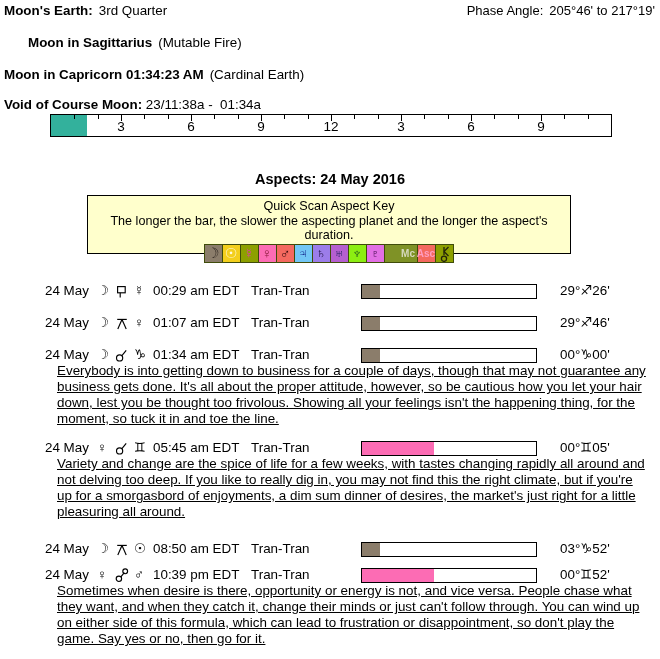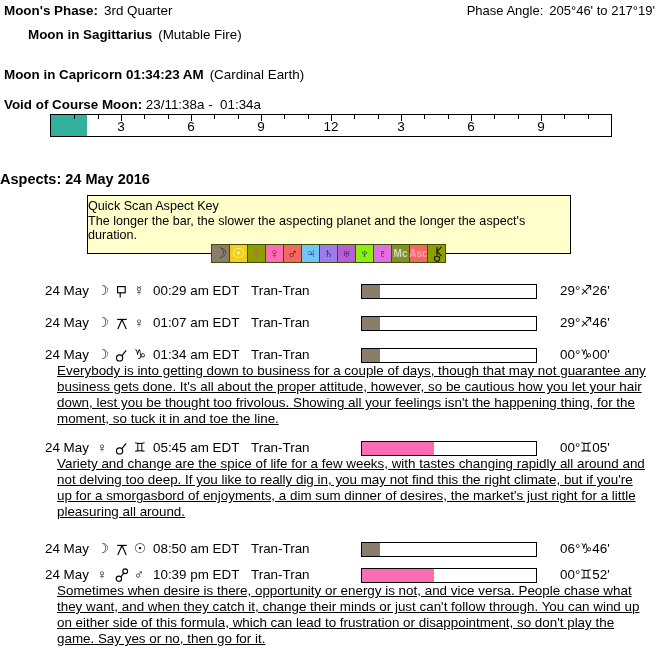--- a/index.html
+++ b/index.html
@@ -18,25 +18,25 @@
   #timeline { position:absolute; left:50px; top:114px; width:560px; height:21px;
               border:1px solid #000; background:#fff; }
   #voc-fill { position:absolute; left:0; top:0; height:21px; }
   .tick { position:absolute; top:0; width:1px; background:#000; height:4px; }
   .tick.major { height:6px; }
   .tick-label { position:absolute; top:4px; transform:translateX(-50%);
                 font-size:13.5px; }
 
   
   #aspects-title { position:absolute; left:0; top:171px; width:660px;
-                   font-weight:bold; font-size:14.5px; }
+                   text-align:center; font-weight:bold; font-size:14.5px; }
 
   
   #keybox { position:absolute; left:87px; top:195px; width:482px; height:57px;
-            background:#ffffcc; border:1px solid #000; }
+            background:#ffffcc; border:1px solid #000; text-align:center; }
   .kb-title { font-size:12.6px; margin-top:3px; }
   .kb-sub   { font-size:12.6px; margin-top:1px; }
   #keyrow { display:flex; justify-content:center; margin-top:2px; }
   .kcell { width:17px; height:17px; border:1px solid #3f4c0a; margin-left:-1px;
            display:flex; align-items:center; justify-content:center;
            font-weight:bold; font-size:14px; line-height:17px; }
   .kcell.small { font-size:10px; }
 
   
   #aspects { position:absolute; left:0; top:283px; width:660px; }
@@ -49,25 +49,25 @@
   .a-type { position:absolute; left:210px; }
   .a-bar  { position:absolute; left:320px; top:1px; width:174px; height:13px;
             border:1px solid #000; background:#fff; }
   .a-fill { display:block; height:13px; }
   .a-pos  { position:absolute; left:519px; }
   .a-desc { margin:0 0 0 57px; width:592px; line-height:16px;text-decoration:underline; }
 </style>
 </head>
 <body>
 
-<div class="abs hdr-line" style="left:4px; top:3px;"><span class="b">Moon's Phase:</span><span class="gap"></span><span>3rd Quarter</span></div>
+<div class="abs hdr-line" style="left:4px; top:3px;"><span class="b">Moon's Earth:</span><span class="gap"></span><span>3rd Quarter</span></div>
 
 <div class="abs" style="right:5px; top:3px; font-size:13px;"><span>Phase Angle:</span><span class="gap"></span><span>205°46' to 217°19'</span></div>
 
-<div class="abs hdr-line" style="left:4px; top:27px;padding-left:24px;"><span class="b">Moon in Sagittarius</span><span class="gap"></span><span>(Mutable Fire)</span></div>
+<div class="abs hdr-line" style="left:4px; top:35px;padding-left:24px;"><span class="b">Moon in Sagittarius</span><span class="gap"></span><span>(Mutable Fire)</span></div>
 
 <div class="abs hdr-line" style="left:4px; top:67px;"><span class="b">Moon in Capricorn 01:34:23 AM</span><span class="gap"></span><span>(Cardinal Earth)</span></div>
 
 <div class="abs hdr-line" style="left:4px; top:97px;"><span class="b">Void of Course Moon:</span> <span>23/11:38a -  01:34a</span></div>
 
 <div id="timeline">
   <div id="voc-fill" style="width: 36.4px; background: rgb(51, 177, 156);"></div>
 <div class="tick" style="left: 23.3333px;"></div>
     <div class="tick" style="left: 46.6667px;"></div>
     <div class="tick major" style="left: 70px;"></div>
@@ -109,21 +109,21 @@
       <div class="kcell" style="background: rgb(139, 125, 107); color: rgb(46, 38, 32);">☽</div>
       <div class="kcell" style="background: rgb(243, 207, 28); color: rgb(255, 251, 230);">☉</div>
       <div class="kcell" style="background: rgb(141, 160, 0); color: rgb(225, 63, 163);">☿</div>
       <div class="kcell" style="background: rgb(252, 108, 180); color: rgb(141, 29, 61);">♀</div>
       <div class="kcell" style="background: rgb(244, 105, 95); color: rgb(61, 15, 15);">♂</div>
       <div class="kcell" style="background: rgb(114, 198, 245); color: rgb(26, 47, 145);">♃</div>
       <div class="kcell" style="background: rgb(156, 125, 233); color: rgb(28, 16, 64);">♄</div>
       <div class="kcell" style="background: rgb(181, 95, 208); color: rgb(26, 28, 92);">♅</div>
       <div class="kcell" style="background: rgb(140, 238, 18); color: rgb(30, 77, 30);">♆</div>
       <div class="kcell" style="background: rgb(225, 111, 228); color: rgb(75, 18, 87);">♇</div>
-      <div class="kcell small" style="background: rgb(127, 146, 38); color: rgb(214, 217, 190);">Mc</div>
+      <div class="kcell small" style="background: rgb(127, 146, 38); color: rgb(214, 217, 190); padding-left: 15px;">Mc</div>
       <div class="kcell small" style="background: rgb(244, 105, 95); color: rgb(255, 157, 193);">Asc</div>
       <div class="kcell" style="background: rgb(141, 160, 0); color: rgb(35, 35, 10);">
         <svg width="12" height="16" viewBox="0 0 12 16" fill="none" stroke="#23230a" stroke-width="1.3">
           <line x1="6" y1="1" x2="6" y2="9"></line>
           <line x1="6" y1="5.5" x2="10.5" y2="1"></line>
           <line x1="6" y1="5.5" x2="10.5" y2="10"></line>
           <circle cx="6" cy="12.8" r="2.6"></circle>
         </svg>
       </div>
     </div>
@@ -200,21 +200,21 @@
           <line x1="2.2" y1="3.4" x2="11.8" y2="3.4"></line>
           <line x1="7" y1="3.4" x2="2.8" y2="13"></line>
           <line x1="7" y1="3.4" x2="11.2" y2="13"></line>
         </svg></span>
     <span class="a-g2">☉</span>
     <span class="a-time">08:50 am EDT</span>
     <span class="a-type">Tran-Tran</span>
     <span class="a-bar">
         <span class="a-fill" style="width: 18px; background: rgb(139, 125, 107);"></span>
       </span>
-    <span class="a-pos">06°♑46'</span>
+    <span class="a-pos">03°♑52'</span>
   </div>
     <div class="arow" style="margin-top: 10px;">
     <span class="a-date">24 May</span>
     <span class="a-g1">♀</span>
     <span class="a-asp"><svg width="14" height="15" viewBox="0 0 14 15" fill="none" stroke="#000" stroke-width="1.15">
           <circle cx="3.9" cy="10.8" r="2.7"></circle>
           <line x1="5.9" y1="8.8" x2="9.3" y2="4.7"></line>
           <circle cx="10.2" cy="3.3" r="2.4"></circle>
         </svg></span>
     <span class="a-g2">♂</span>

